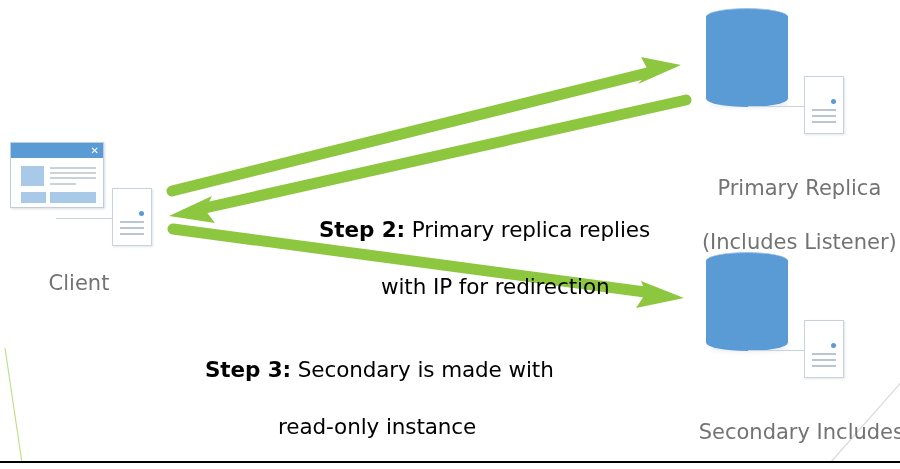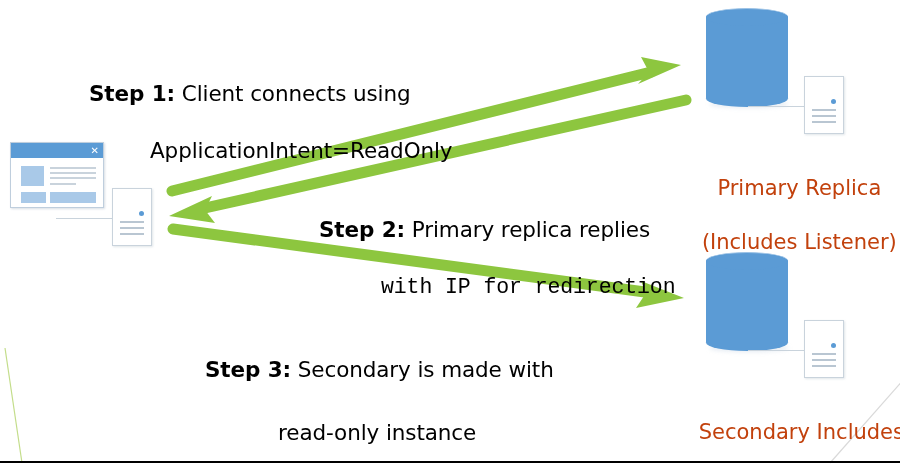--- a/index.html
+++ b/index.html
@@ -39,29 +39,29 @@
     font-weight: bold;
   }
   .step-text .ln2 {
     display: block;
   }
 
   #step1-text { left: 62px;  top: 52px; }
   #step1-text .ln2 { padding-left: 88px; }
 
   #step2-text { left: 292px; top: 188px; }
-  #step2-text .ln2 { padding-left: 89px; font-family: Liberation Mono, monospace; }
+  #step2-text .ln2 { padding-left: 89px; }
 
   #step3-text { left: 178px; top: 328px; }
-  #step3-text .ln2 { padding-left: 100px; margin-top: 6px; }
+  #step3-text .ln2 { padding-left: 100px; }
 
   
   .node-label {
     position: absolute;
-    color: #c2410c;
+    color: #737373;
     font-size: 21px;
     line-height: 1.28;
     text-align: center;
     white-space: pre;
   }
   #client-label    { left: 14px;  top: 270px; width: 130px; }
   #primary-label   { left: 672px; top: 148px; width: 228px; }
   #secondary-label { left: 672px; top: 392px; width: 228px; }
 
   
@@ -252,24 +252,20 @@
       <path d="M 686,100 L 205,208" stroke="#8DC63F" stroke-width="11" stroke-linecap="round" fill="none"></path>
       <path d="M 169,216 L 212,196 L 205,210 L 215,223 Z" fill="#8DC63F"></path>
     </g>
 
     <g>
       <path d="M 173,229 L 645,292" stroke="#8DC63F" stroke-width="11" stroke-linecap="round" fill="none"></path>
       <path d="M 684,298 L 641,281 L 646,293 L 636,308 Z" fill="#8DC63F"></path>
     </g>
   </svg>
 
-  <div class="step-text" id="step1-text">
-    <span class="lbl">Step 1:</span><span> Client connects using</span>
-    <span class="ln2">ApplicationIntent=ReadOnly</span>
-  </div>
 
   <div class="step-text" id="step2-text">
     <span class="lbl">Step 2:</span><span> Primary replica replies</span>
     <span class="ln2">with IP for redirection</span>
   </div>
 
   <div class="step-text" id="step3-text">
     <span class="lbl">Step 3:</span><span> Secondary is made with</span>
     <span class="ln2">read-only instance</span>
   </div>
@@ -289,20 +285,21 @@
     </div>
     <div class="connector" id="client-connector"></div>
     <div class="doc-icon" id="client-doc">
       <div class="doc-dot" style="right:7px; top:22px;"></div>
       <div class="doc-line" style="left:7px; top:32px; width:24px;"></div>
       <div class="doc-line" style="left:7px; top:38px; width:24px;"></div>
       <div class="doc-line" style="left:7px; top:44px; width:24px;"></div>
     </div>
   </div>
 
+  <div class="node-label" id="client-label">Client</div>
 
   <div class="replica-node" id="primary-node">
     <div class="cyl">
       <div class="cyl-shadow"></div>
       <div class="cyl-bottom"></div>
       <div class="cyl-body"></div>
       <div class="cyl-top"></div>
     </div>
     <div class="replica-connector"></div>
     <div class="doc-icon replica-doc">

